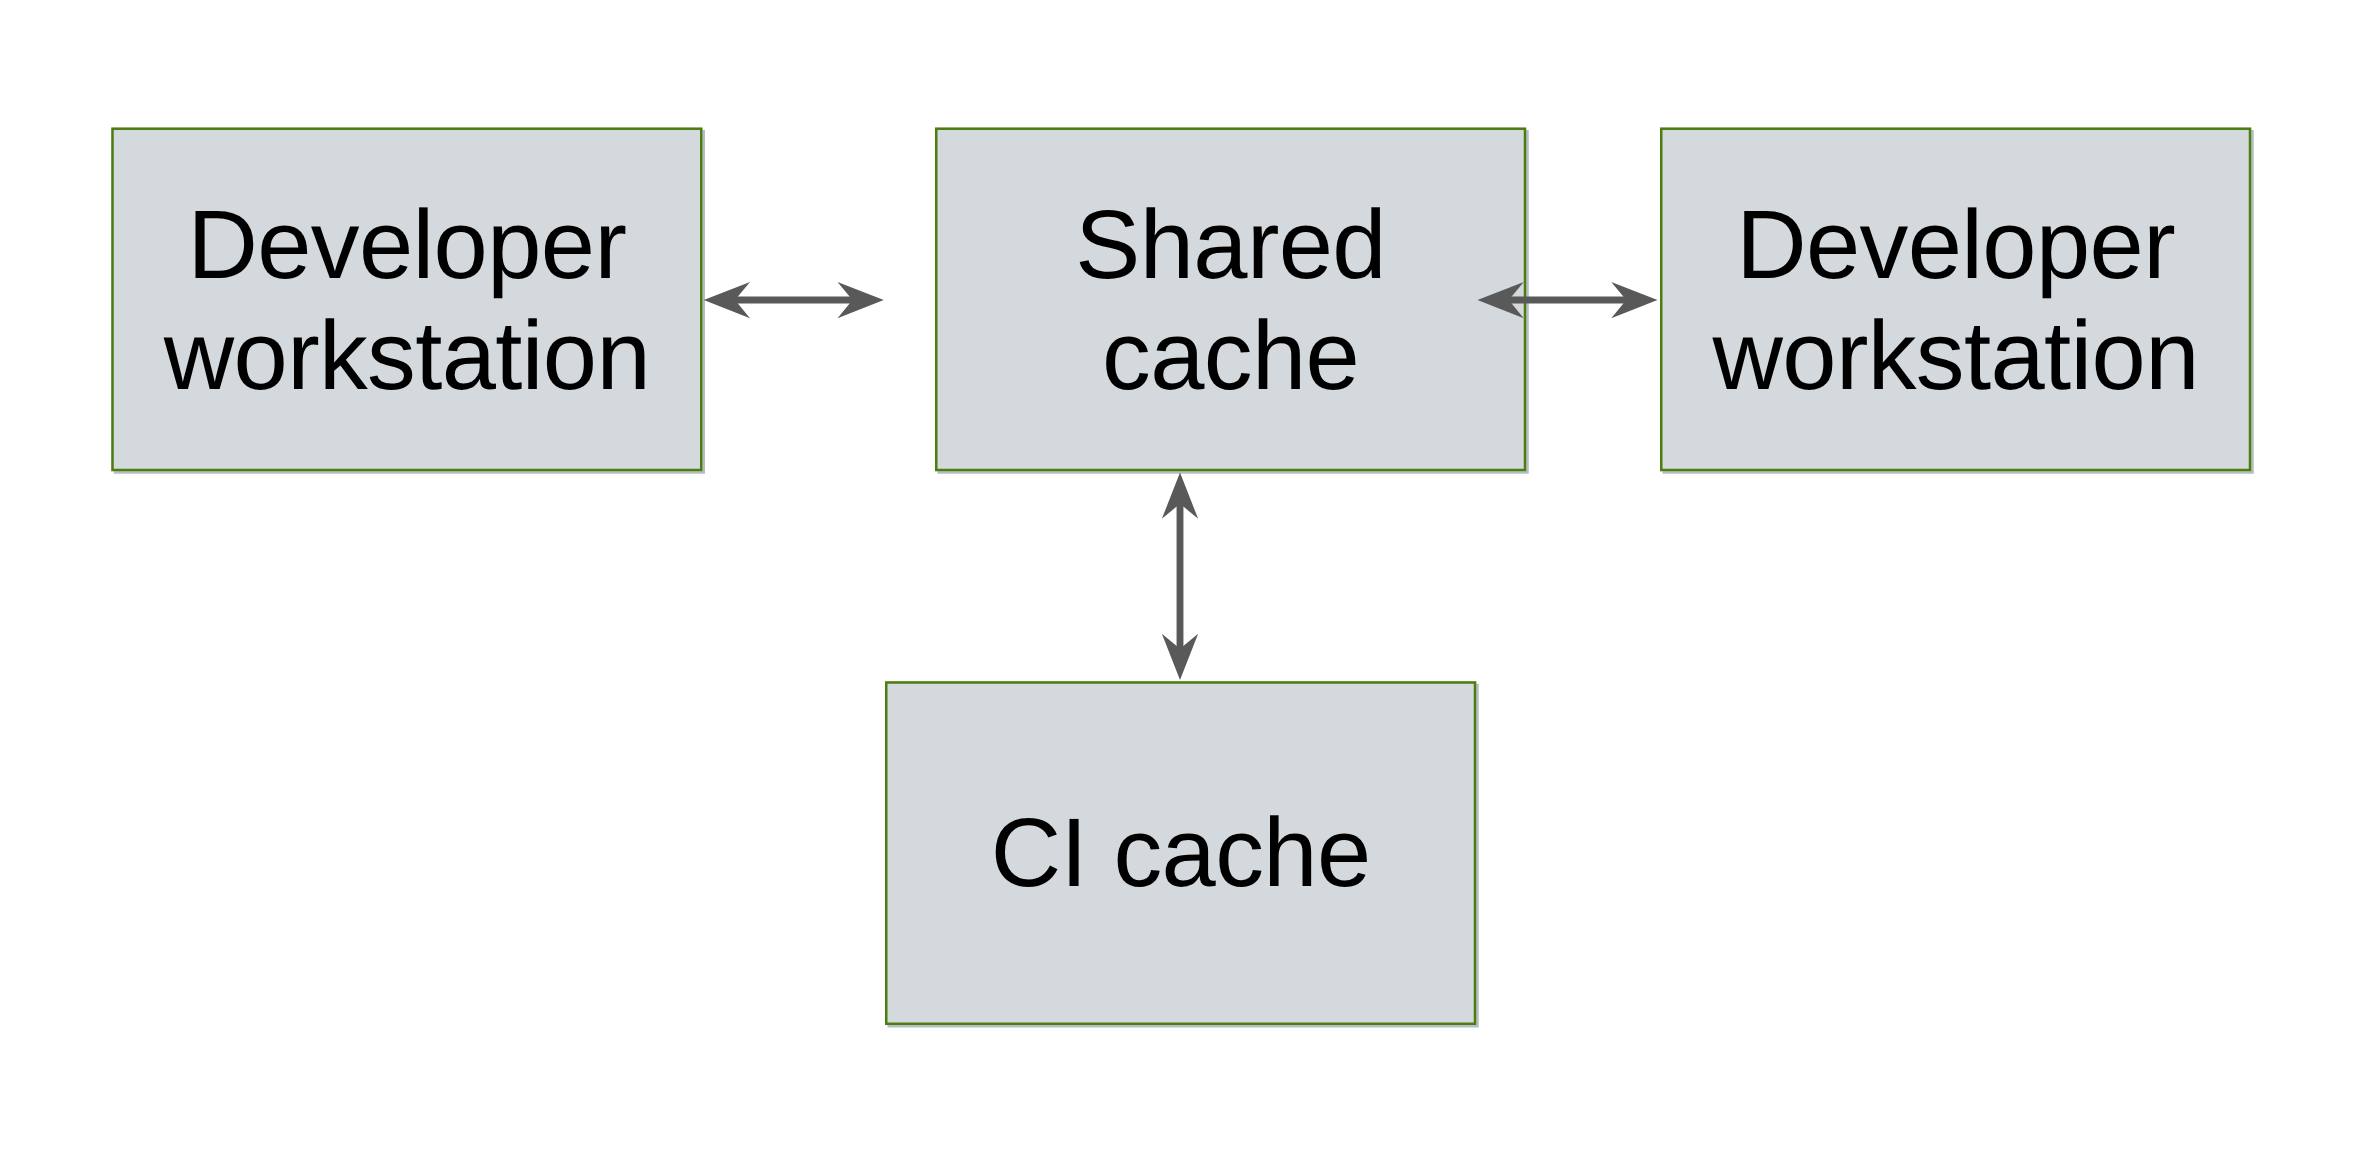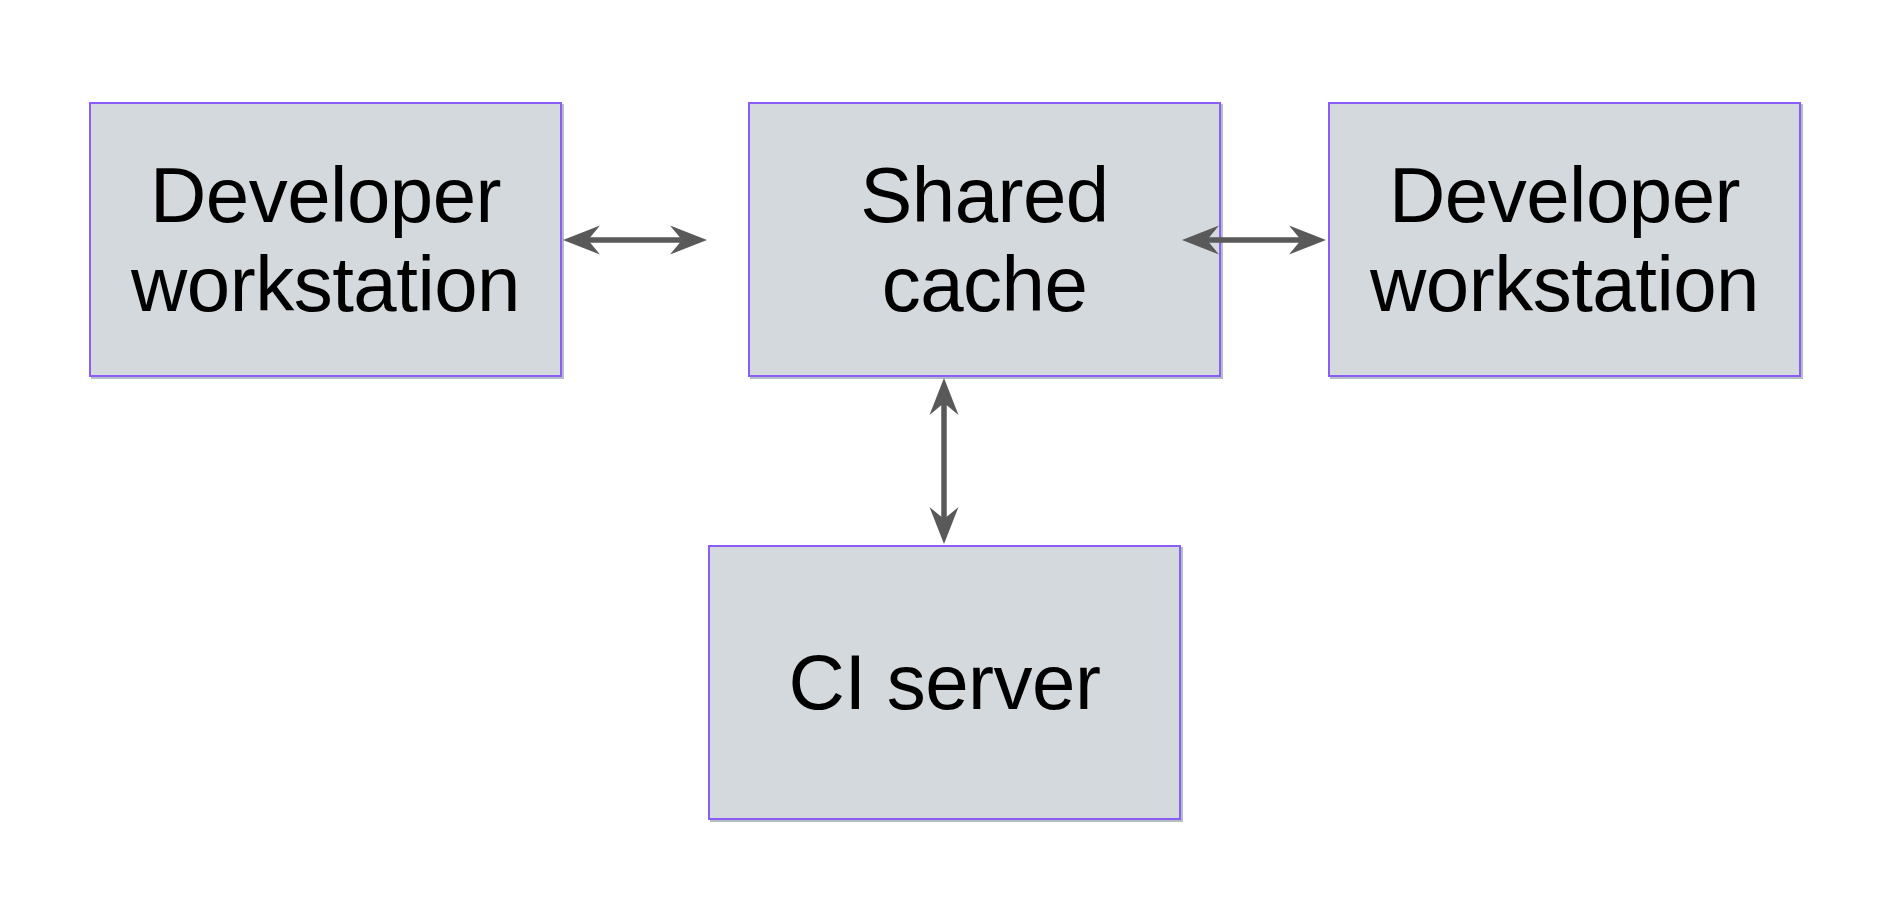--- a/index.html
+++ b/index.html
@@ -13,21 +13,21 @@
     width: 1900px;
     height: 922px;
     background: #ffffff;
     overflow: hidden;
   }
   .node {
     position: absolute;
     width: 473px;
     height: 275px;
     background: #d3d9dc;
-    border: 2px solid #8b5cf6;
+    border: 2px solid #4d7c0f;
     box-sizing: border-box;
     box-shadow: 2px 2px 0 0 #b3bfc5;
     display: flex;
     align-items: center;
     justify-content: center;
     text-align: center;
   }
   .node-label {
     font-size: 78px;
     line-height: 1.13;
@@ -63,21 +63,21 @@
     <span class="node-label">Shared
 cache</span>
   </div>
 
   <div class="node node-dev-right">
     <span class="node-label">Developer
 workstation</span>
   </div>
 
   <div class="node node-ci">
-    <span class="node-label">CI server</span>
+    <span class="node-label">CI cache</span>
   </div>
 
   <svg class="arrow arrow-a" width="146" height="50" viewBox="0 0 146 50">
     <line x1="24" y1="25" x2="122" y2="25"></line>
     <polygon points="1,25 38,10.5 26,25 38,39.5"></polygon>
     <polygon points="145,25 108,10.5 120,25 108,39.5"></polygon>
   </svg>
 
   <svg class="arrow arrow-b" width="146" height="50" viewBox="0 0 146 50">
     <line x1="24" y1="25" x2="122" y2="25"></line>

